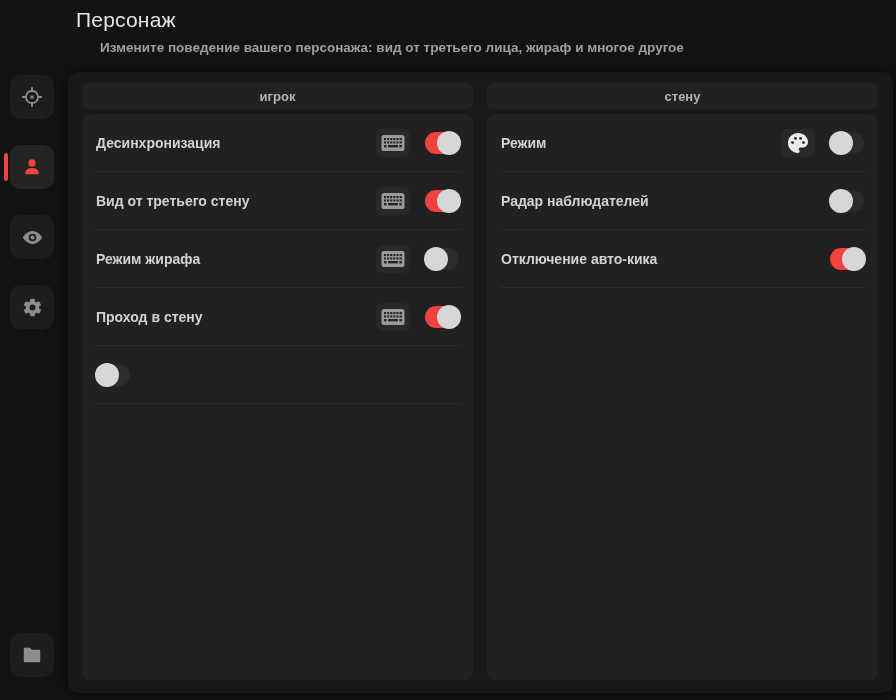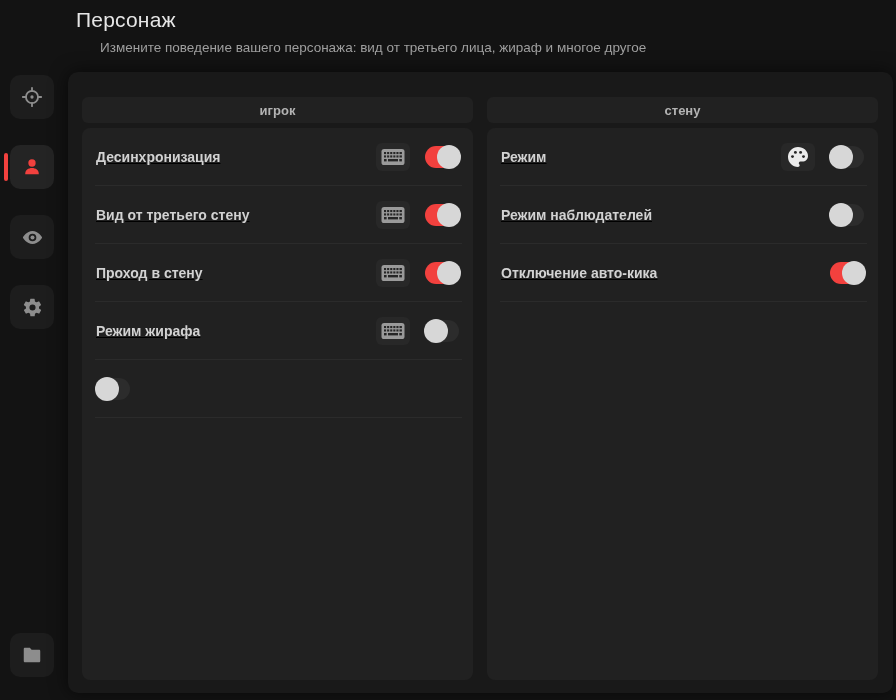--- a/index.html
+++ b/index.html
@@ -11,21 +11,21 @@
     overflow: hidden;
   }
 
   
   .page-title {
     position: absolute; left: 76px; top: 8px;
     font-size: 21px; font-weight: 400; color: #e6e6e6; letter-spacing: .2px;
   }
   .page-subtitle {
     position: absolute; left: 76px; top: 40px;
-    font-size: 13.5px; font-weight: 400; color: #9f9f9f; padding-left: 24px;
+    font-size: 13.5px; font-weight: 700; color: #9f9f9f; padding-left: 24px;
   }
 
   
   .sidebar { position: absolute; left: 0; top: 0; width: 68px; height: 700px; }
   .side-btn {
     position: absolute; left: 10px; width: 44px; height: 44px;
     border-radius: 10px; background: #1d1d1d; border: none;
     display: flex; align-items: center; justify-content: center;
     cursor: pointer;
   }
@@ -34,31 +34,31 @@
     position: absolute; left: 4px; width: 4px; height: 28px;
     border-radius: 3px;
   }
 
   
   .main {
     position: absolute; left: 68px; top: 72px; right: 3px; bottom: 7px;
     background: #191919; border-radius: 10px;
     box-shadow: 0 0 18px rgba(0,0,0,.6);
   }
-  .panel { position: absolute; top: 25px; bottom: 13px; width: 391px; }
+  .panel { position: absolute; top: 11px; bottom: 13px; width: 391px; }
   .panel.left  { left: 14px; }
   .panel.right { left: 419px; }
   .panel-header {
     height: 26px; border-radius: 6px; background: #212121;
     display: flex; align-items: center; justify-content: center;
     color: #b3b3b3; font-size: 13px; font-weight: 600;
   }
   .panel-card {
     position: absolute; top: 31px; left: 0; right: 0; bottom: 0;
-    background: #212121; border-radius: 8px; overflow: hidden; text-decoration: underline;
+    background: #212121; border-radius: 8px; overflow: hidden;
   }
 
   
   .row {
     position: relative; height: 58px;
     display: flex; align-items: center; gap: 15px;
     padding: 0 14px;
   }
   .row::after {
     content: ""; position: absolute; left: 13px; right: 11px; bottom: 0;
@@ -185,20 +185,48 @@
                   <rect x="7" y="11" width="10" height="2.4"></rect>
                   <rect x="18.3" y="11" width="2.6" height="2.4"></rect>
                 </g>
               </svg>
             </button>
             <div class="toggle on" style="background: rgb(242, 65, 62);">
               <span class="knob"></span>
             </div>
           </div>
           <div class="row">
+            <span class="row-label">Режим жирафа</span>
+            <button class="icon-btn">
+              <svg width="24" height="18" viewBox="0 0 24 18" fill="#9a9a9a" style="display: block;">
+                <rect x="0.5" y="1" width="23" height="16" rx="2.6"></rect>
+                <g fill="#262626">
+                  <rect x="3" y="4" width="2.1" height="2.1"></rect>
+                  <rect x="6.1" y="4" width="2.1" height="2.1"></rect>
+                  <rect x="9.2" y="4" width="2.1" height="2.1"></rect>
+                  <rect x="12.3" y="4" width="2.1" height="2.1"></rect>
+                  <rect x="15.4" y="4" width="2.1" height="2.1"></rect>
+                  <rect x="18.5" y="4" width="2.4" height="2.1"></rect>
+                  <rect x="3" y="7.4" width="2.1" height="2.1"></rect>
+                  <rect x="6.1" y="7.4" width="2.1" height="2.1"></rect>
+                  <rect x="9.2" y="7.4" width="2.1" height="2.1"></rect>
+                  <rect x="12.3" y="7.4" width="2.1" height="2.1"></rect>
+                  <rect x="15.4" y="7.4" width="2.1" height="2.1"></rect>
+                  <rect x="18.5" y="7.4" width="2.4" height="2.1"></rect>
+                  <rect x="3" y="11" width="2.6" height="2.4"></rect>
+                  <rect x="7" y="11" width="10" height="2.4"></rect>
+                  <rect x="18.3" y="11" width="2.6" height="2.4"></rect>
+                </g>
+              </svg>
+            </button>
+            <div class="toggle off">
+              <span class="knob"></span>
+            </div>
+          </div>
+          <div class="row">
             <span class="row-label">Проход в стену</span>
             <button class="icon-btn">
               <svg width="24" height="18" viewBox="0 0 24 18" fill="#9a9a9a" style="display: block;">
                 <rect x="0.5" y="1" width="23" height="16" rx="2.6"></rect>
                 <g fill="#262626">
                   <rect x="3" y="4" width="2.1" height="2.1"></rect>
                   <rect x="6.1" y="4" width="2.1" height="2.1"></rect>
                   <rect x="9.2" y="4" width="2.1" height="2.1"></rect>
                   <rect x="12.3" y="4" width="2.1" height="2.1"></rect>
                   <rect x="15.4" y="4" width="2.1" height="2.1"></rect>
@@ -209,48 +237,20 @@
                   <rect x="12.3" y="7.4" width="2.1" height="2.1"></rect>
                   <rect x="15.4" y="7.4" width="2.1" height="2.1"></rect>
                   <rect x="18.5" y="7.4" width="2.4" height="2.1"></rect>
                   <rect x="3" y="11" width="2.6" height="2.4"></rect>
                   <rect x="7" y="11" width="10" height="2.4"></rect>
                   <rect x="18.3" y="11" width="2.6" height="2.4"></rect>
                 </g>
               </svg>
             </button>
             <div class="toggle on" style="background: rgb(242, 65, 62);">
-              <span class="knob"></span>
-            </div>
-          </div>
-          <div class="row">
-            <span class="row-label">Режим жирафа</span>
-            <button class="icon-btn">
-              <svg width="24" height="18" viewBox="0 0 24 18" fill="#9a9a9a" style="display: block;">
-                <rect x="0.5" y="1" width="23" height="16" rx="2.6"></rect>
-                <g fill="#262626">
-                  <rect x="3" y="4" width="2.1" height="2.1"></rect>
-                  <rect x="6.1" y="4" width="2.1" height="2.1"></rect>
-                  <rect x="9.2" y="4" width="2.1" height="2.1"></rect>
-                  <rect x="12.3" y="4" width="2.1" height="2.1"></rect>
-                  <rect x="15.4" y="4" width="2.1" height="2.1"></rect>
-                  <rect x="18.5" y="4" width="2.4" height="2.1"></rect>
-                  <rect x="3" y="7.4" width="2.1" height="2.1"></rect>
-                  <rect x="6.1" y="7.4" width="2.1" height="2.1"></rect>
-                  <rect x="9.2" y="7.4" width="2.1" height="2.1"></rect>
-                  <rect x="12.3" y="7.4" width="2.1" height="2.1"></rect>
-                  <rect x="15.4" y="7.4" width="2.1" height="2.1"></rect>
-                  <rect x="18.5" y="7.4" width="2.4" height="2.1"></rect>
-                  <rect x="3" y="11" width="2.6" height="2.4"></rect>
-                  <rect x="7" y="11" width="10" height="2.4"></rect>
-                  <rect x="18.3" y="11" width="2.6" height="2.4"></rect>
-                </g>
-              </svg>
-            </button>
-            <div class="toggle off">
               <span class="knob"></span>
             </div>
           </div>
           <div class="row">
             <div class="toggle off">
               <span class="knob"></span>
             </div>
           </div>
         </div>
     </div>
@@ -271,21 +271,21 @@
                   <circle cx="14.6" cy="7.4" r="1.45"></circle>
                   <circle cx="17.5" cy="11.6" r="1.45"></circle>
                 </g>
               </svg>
             </button>
             <div class="toggle off">
               <span class="knob"></span>
             </div>
           </div>
           <div class="row">
-            <span class="row-label">Режим наблюдателей</span>
+            <span class="row-label">Радар наблюдателей</span>
             <div class="toggle off">
               <span class="knob"></span>
             </div>
           </div>
           <div class="row">
             <span class="row-label">Отключение авто-кика</span>
             <div class="toggle on" style="background: rgb(242, 65, 62);">
               <span class="knob"></span>
             </div>
           </div>

